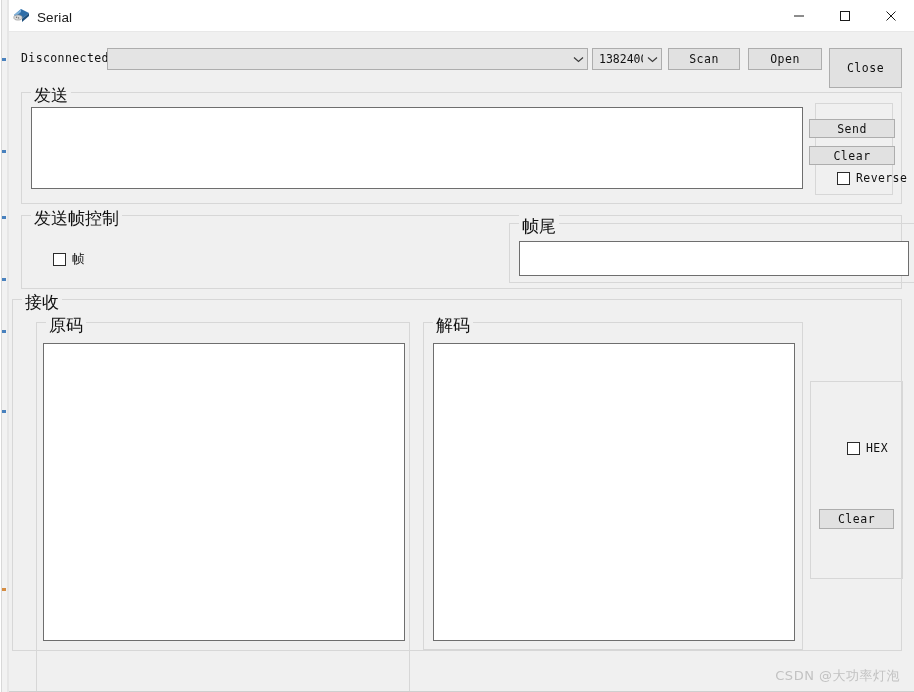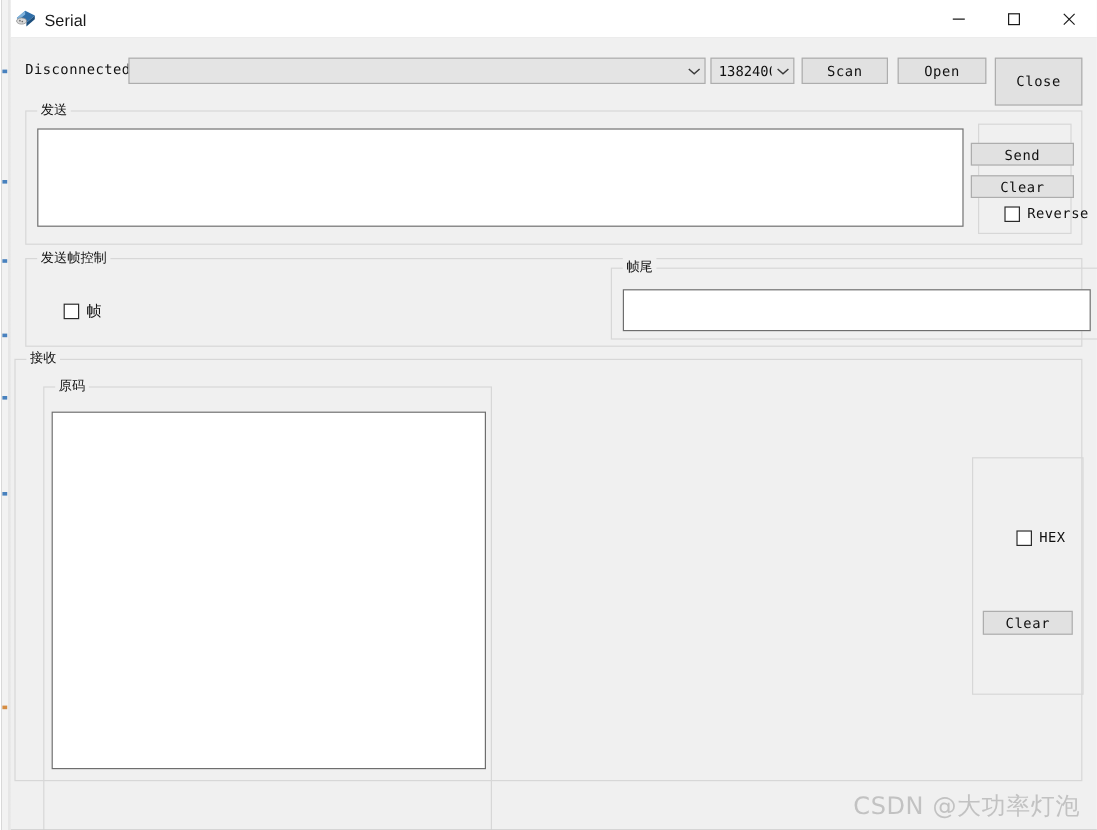--- a/index.html
+++ b/index.html
@@ -143,21 +143,21 @@
     box-sizing: border-box;
     border: 1px solid #d7d7d7;
   }
   .group > .group-title {
     position: absolute;
     top: -9px;
     left: 9px;
     background: #f0f0f0;
     padding: 0 3px;
     font-family: "DejaVu Sans", sans-serif;
-    font-size: 11px;
+    font-size: 17px;
     color: #111;
     white-space: nowrap;
   }
 
   
   .textarea {
     position: absolute;
     box-sizing: border-box;
     background: #ffffff;
     border: 1px solid #6e6e6e;
@@ -215,21 +215,21 @@
   #recv-side  { left: 801px; top: 381px; width: 93px; height: 198px; }
   #chk-hex    { left: 811px; top: 441px; }
   #btn-clear-recv { left: 810px; top: 509px; width: 75px; height: 20px; }
 
   
   #watermark {
     position: absolute;
     right: 14px;
     bottom: 7px;
     font-family: "DejaVu Sans", sans-serif;
-    font-size: 20px;
+    font-size: 13px;
     color: #c2c2c2;
     white-space: nowrap;
     letter-spacing: .5px;
   }
   #window-bottom-edge {
     position: absolute;
     left: 0; bottom: 0;
     width: 905px; height: 1px;
     background: #cfcfcf;
   }
@@ -334,20 +334,24 @@
 
   <div class="group" id="group-recv">
     <div class="group-title">接收</div>
   </div>
 
   <div class="group" id="group-raw">
     <div class="group-title">原码</div>
     <div class="textarea" id="raw-textarea"></div>
   </div>
 
+  <div class="group" id="group-dec">
+    <div class="group-title">解码</div>
+    <div class="textarea" id="dec-textarea"></div>
+  </div>
 
   <div class="group" id="recv-side"></div>
   <div class="checkrow" id="chk-hex">
     <span class="checkbox-box"></span>
     <span class="cb-label-mono">HEX</span>
   </div>
   <div class="btn" id="btn-clear-recv">Clear</div>
 
   <div id="watermark">CSDN @大功率灯泡</div>
   <div id="window-bottom-edge"></div>

